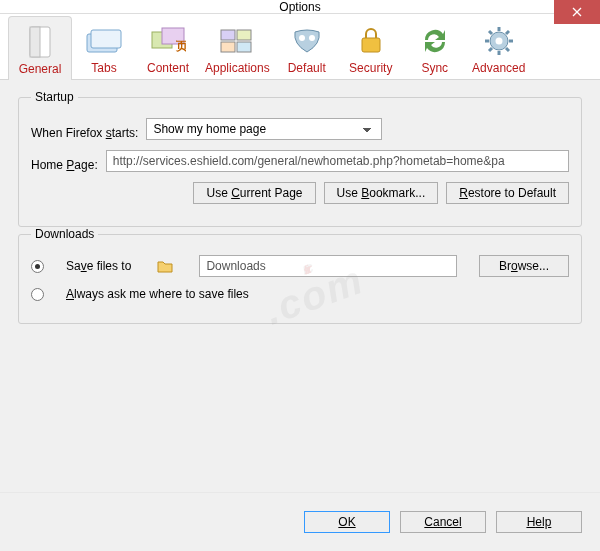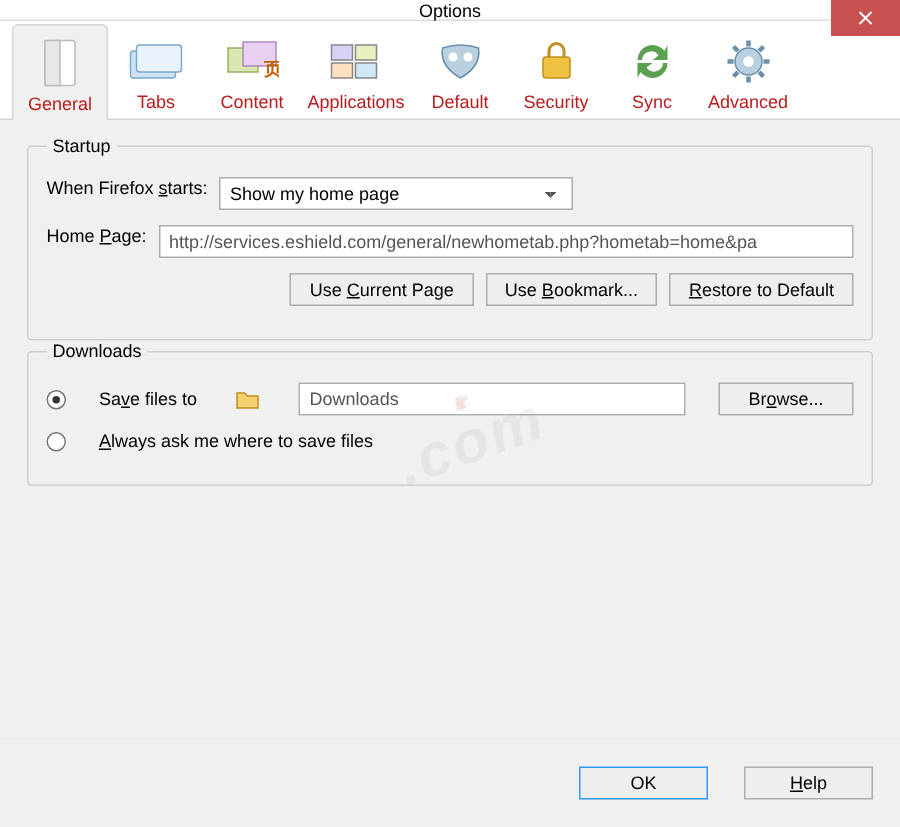--- a/index.html
+++ b/index.html
@@ -16,37 +16,37 @@
   .tool-item { display: flex; flex-direction: column; align-items: center; justify-content: flex-end; padding: 6px 4px 4px 4px; min-width: 64px; cursor: pointer; border: 1px solid transparent; border-bottom: none; }
   .tool-item.selected { background: #f0f0f0; border-color: #d6d6d6; border-radius: 4px 4px 0 0; margin-bottom: -1px;}
   .tool-item .icon { display: flex; align-items: center; justify-content: center; height: 36px; }
   .tool-item .label { padding-top: 2px; color: #b91c1c; }
 
   
   .content { padding: 10px 18px; background: #f0f0f0; position: relative; height: 440px; }
   fieldset { border: 1px solid #cfcfcf; border-radius: 3px; padding: 14px 12px 12px 12px; }
   legend { padding: 0 4px; color: #000; }
 
-  .row { display: flex; align-items: flex-start; margin-bottom: 10px; gap: 8px; }
+  .row { display: flex; align-items: flex-end; margin-bottom: 10px; gap: 8px; }
   .label { white-space: nowrap; }
 
   select, input[type=text], .textfield { border: 1px solid #adadad; background: #fff; padding: 3px 6px; font-size: 12px; height: 22px; }
   select { width: 236px; appearance: none; background-image: linear-gradient(45deg, transparent 50%, #555 50%), linear-gradient(-45deg, transparent 50%, #555 50%); background-position: calc(100% - 14px) 9px, calc(100% - 10px) 9px; background-size: 4px 4px; background-repeat: no-repeat; padding-right: 36px; }
   .textfield { flex: 1; color: #555; white-space: nowrap; overflow: hidden; }
 
   .btn { background: #eee; border: 1px solid #adadad; padding: 3px 12px; min-width: 90px; cursor: pointer; text-align: center; font-size: 12px; }
   .row-right { justify-content: flex-end; gap: 8px; }
 
   .radio-row { display: flex; align-items: center; gap: 22px; margin-bottom: 10px; }
   .radio-row .circle { width: 13px; height: 13px; border: 1px solid #777; border-radius: 50%; display: inline-flex; align-items: center; justify-content: center; background:#fff; flex-shrink:0; }
   .radio-row.checked .circle::after { content:""; width:5px; height:5px; background:#333; border-radius:50%; }
   .folder-icon { width: 16px; height: 14px; display:inline-block; margin: 0 4px; }
 
   
-  .footer { position: absolute; bottom: 0; left: 0; right: 0; padding: 18px; background: #f0f0f0; display: flex; justify-content: flex-end; gap: 24px; border-top: 1px solid #e8e8e8; }
+  .footer { position: absolute; bottom: 0; left: 0; right: 0; padding: 18px; background: #f0f0f0; display: flex; justify-content: flex-end; gap: 10px; border-top: 1px solid #e8e8e8; text-decoration: underline; }
   .footer .btn { min-width: 86px; }
   .footer .btn.primary { border: 1px solid #3399ff; }
 
   
   .watermark { position:absolute; top:40%; left:50%; transform: translate(-50%,-50%) rotate(-20deg); pointer-events:none; opacity:0.12; text-align:center; }
   .watermark .big { font-size:120px; font-weight:bold; color:#999; font-style:italic; letter-spacing:-6px; line-height:0.7; }
   .watermark .red { color:#a00; }
   .watermark .small { font-size:40px; font-weight:bold; color:#999; font-style:italic; letter-spacing:2px; }
 
   .und { text-decoration: underline; }
@@ -195,14 +195,15 @@
     <div class="radio-row">
       <span class="circle"></span>
       <span><span class="und">A</span>lways ask me where to save files</span>
     </div>
   </fieldset>
 
 </div>
 
 <div class="footer">
   <button class="btn primary">OK</button>
+  <button class="btn">Cancel</button>
   <button class="btn"><span class="und">H</span>elp</button>
 </div>
 
 </body></html>

